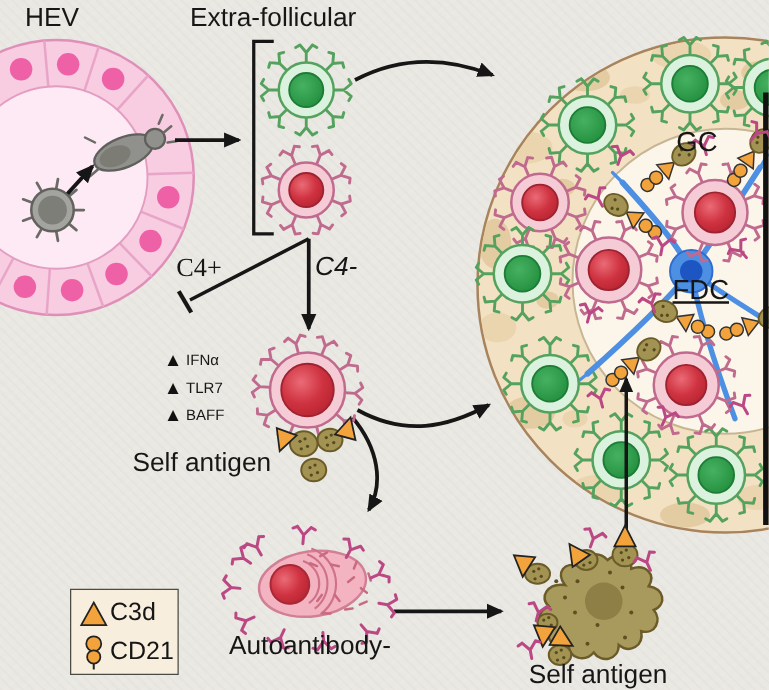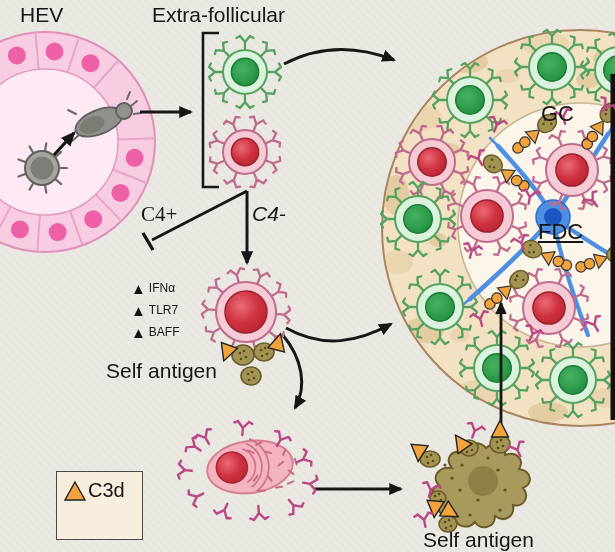--- a/index.html
+++ b/index.html
@@ -797,18 +797,28 @@
 
   <div id="legend-box">
     <div class="legrow">
       <span class="legicon">
         <svg width="24" height="24">
             <polygon points="12,3 22,21 2,21" fill="#f3a33c" stroke="#222" stroke-width="1.4"></polygon>
           </svg>
       </span>
       <span class="leglabel">C3d</span>
     </div>
+    <div class="legrow">
+      <span class="legicon">
+        <svg width="16" height="30">
+          <circle cx="8" cy="8" r="6" fill="#f3a33c" stroke="#222" stroke-width="1.4"></circle>
+          <circle cx="8" cy="18.5" r="5.3" fill="#f3a33c" stroke="#222" stroke-width="1.4"></circle>
+          <line x1="8" y1="24" x2="8" y2="28.5" stroke="#222" stroke-width="1.6"></line>
+        </svg>
+      </span>
+      <span class="leglabel">CD21</span>
+    </div>
   </div>
 
-  <div class="lbl f21 center" style="left:168px;top:506px;width:160px;"><br></div>
+  <div class="lbl f21 center" style="left:168px;top:506px;width:160px;"><span>Autoantibody-</span><br></div>
 
   <div class="lbl f21" style="left:423px;top:529px;">Self antigen</div>
 </div>
 
 </body></html>

